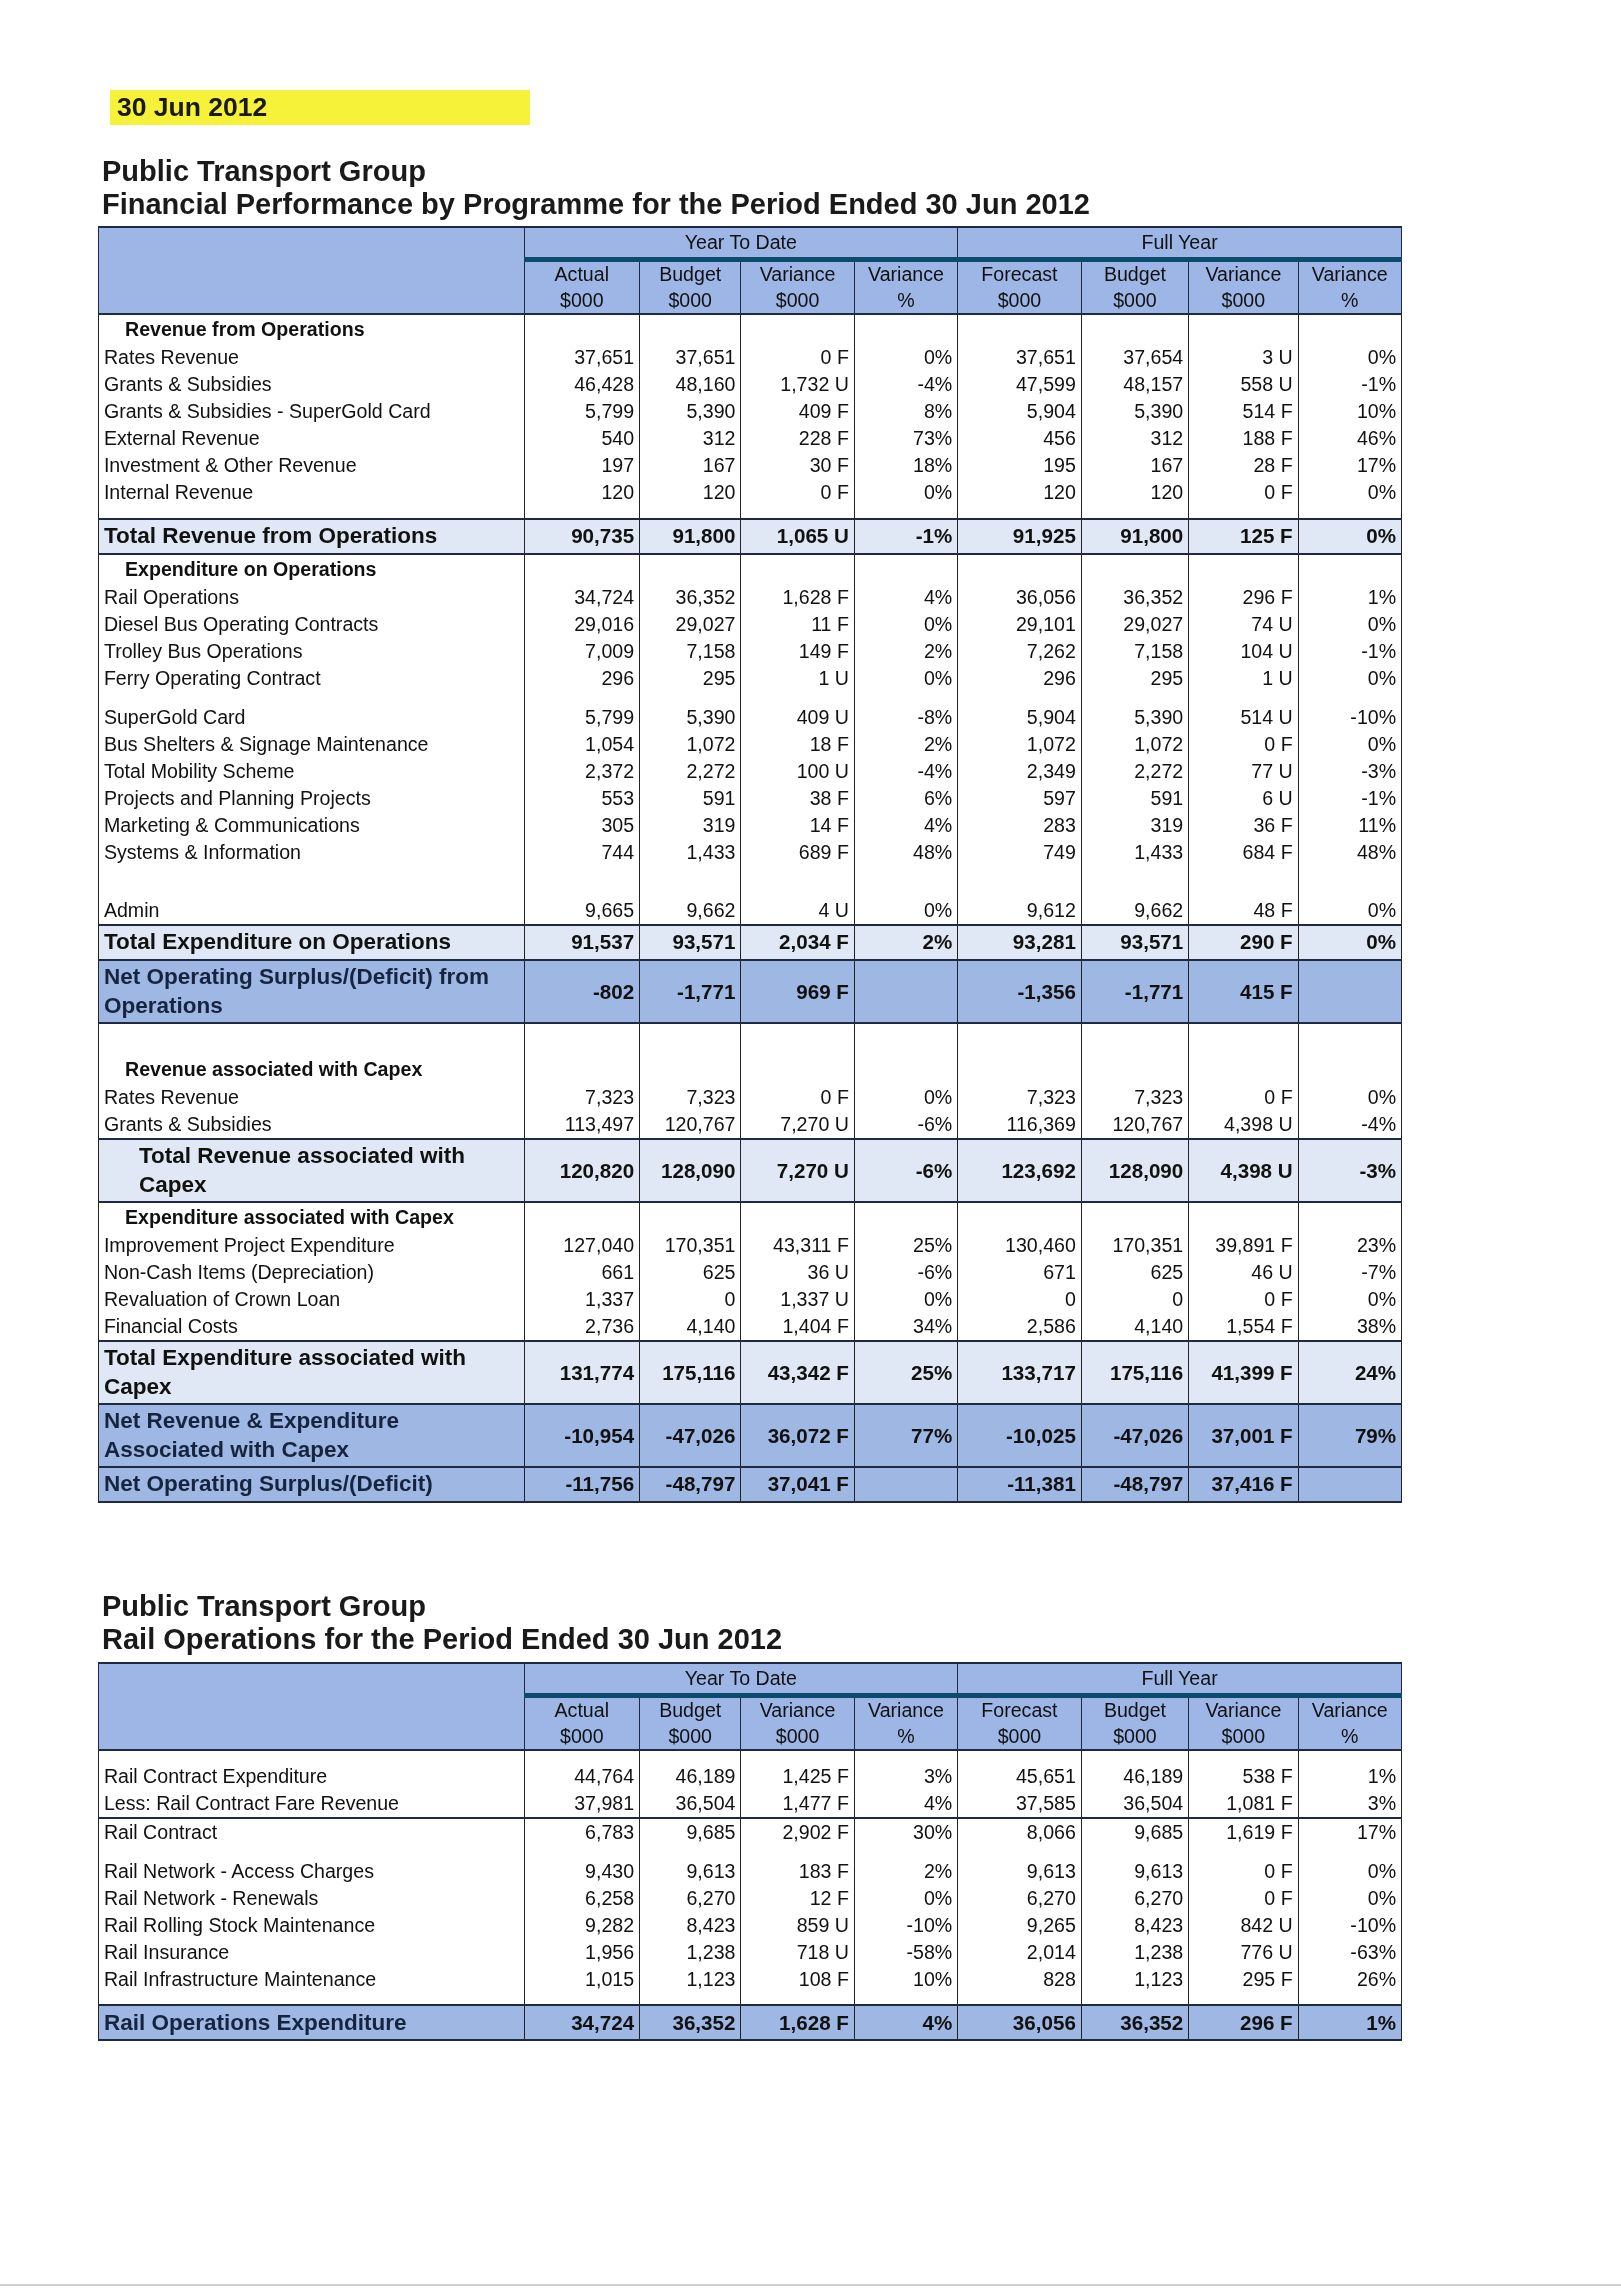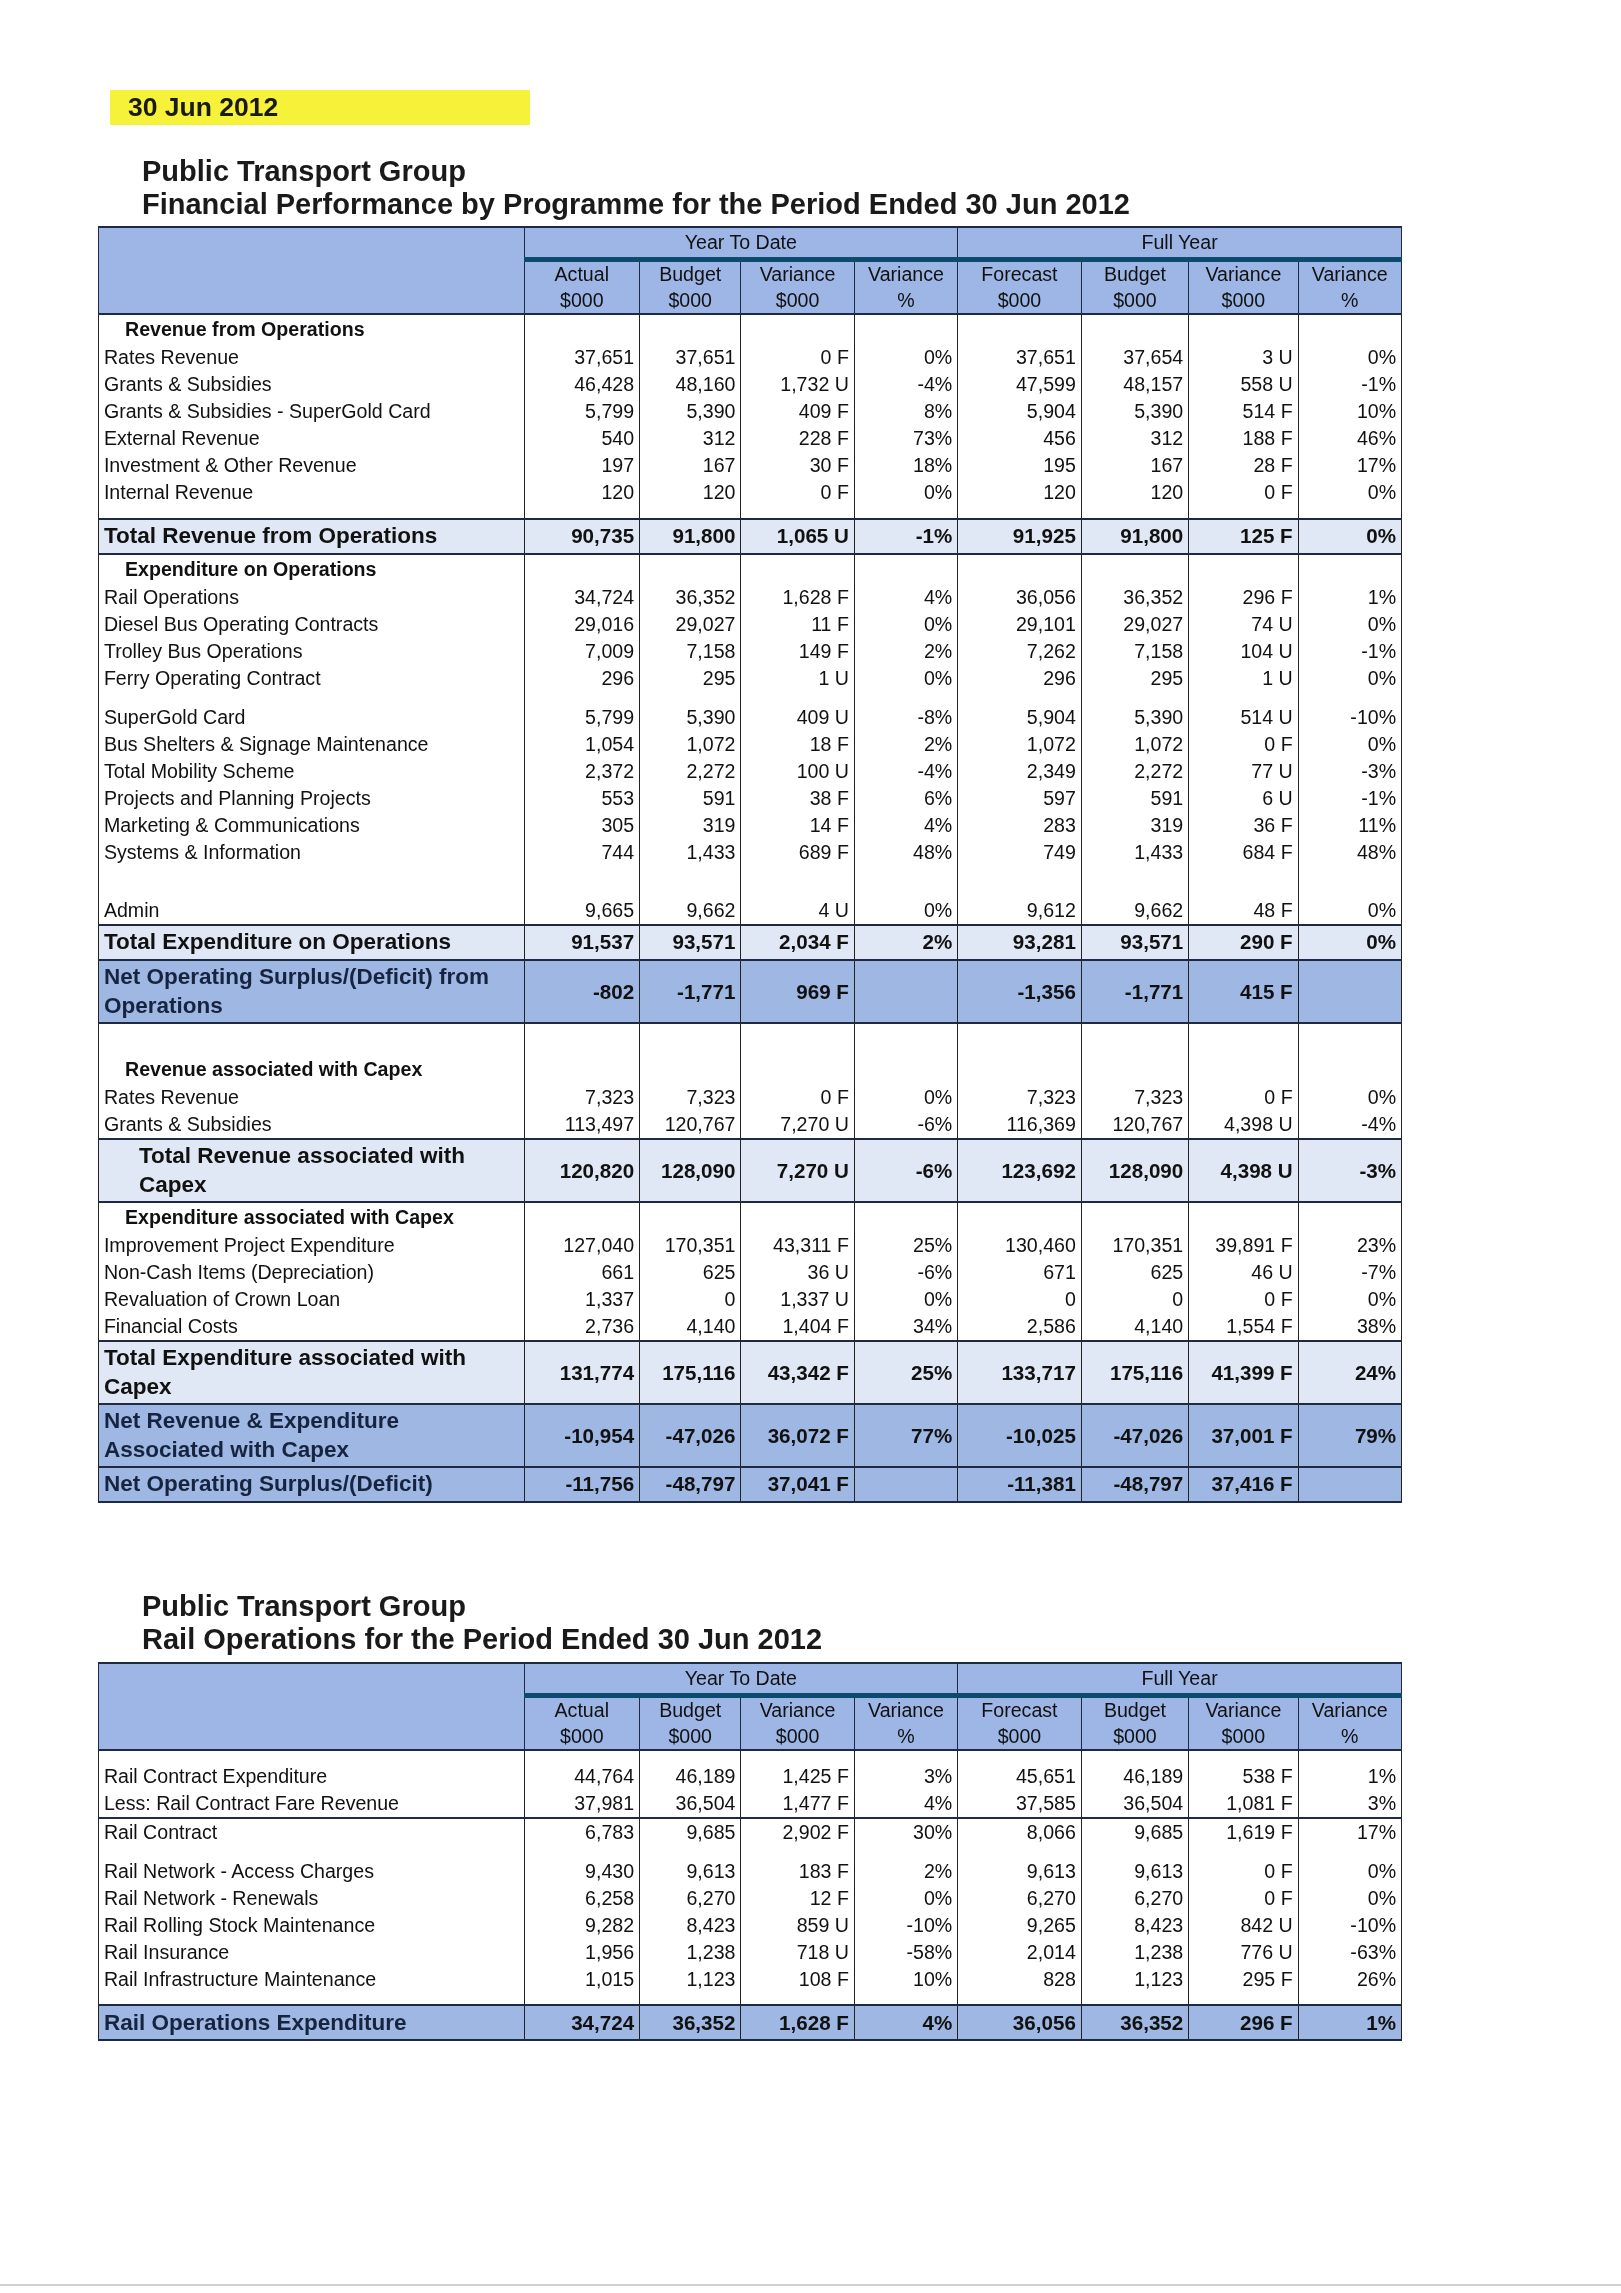--- a/index.html
+++ b/index.html
@@ -1,18 +1,18 @@
 <!DOCTYPE html>
 <html><head>
 <meta charset="utf-8">
 <style>
   html, body { margin:0; padding:0; background:#ffffff; }
   body { width:1621px; height:2294px; position:relative; font-family:"Liberation Sans", sans-serif; color:#111; overflow:hidden; }
-  .date-banner { position:absolute; left:110px; top:90px; width:420px; height:35px; background:#f6f23a; font-size:26.5px; font-weight:bold; line-height:35px; padding-left:18px; box-sizing:border-box; color:#1a1a1a; }
-  .title-block { position:absolute; left:102px; font-size:29px; font-weight:bold; line-height:33px; color:#1a1a1a;margin-left:40px; }
+  .date-banner { position:absolute; left:110px; top:90px; width:420px; height:35px; background:#f6f23a; font-size:26.5px; font-weight:bold; line-height:35px; padding-left:7px; box-sizing:border-box; color:#1a1a1a; }
+  .title-block { position:absolute; left:102px; font-size:29px; font-weight:bold; line-height:33px; color:#1a1a1a; }
   .title-block div { white-space:nowrap; }
   table.fin { position:absolute; left:98px; width:1304px; border-collapse:collapse; table-layout:fixed; font-size:19.6px; }
   table.fin td, table.fin th { padding:0 4.9px; overflow:hidden; white-space:nowrap; }
   table.fin col.c-label { width:420px; }
   table.fin col.c-a { width:114px; }
   table.fin col.c-b { width:100px; }
   table.fin col.c-v { width:112px; }
   table.fin col.c-p { width:102px; }
   table.fin col.c-f { width:122px; }
   table.fin col.c-fb { width:106px; }

